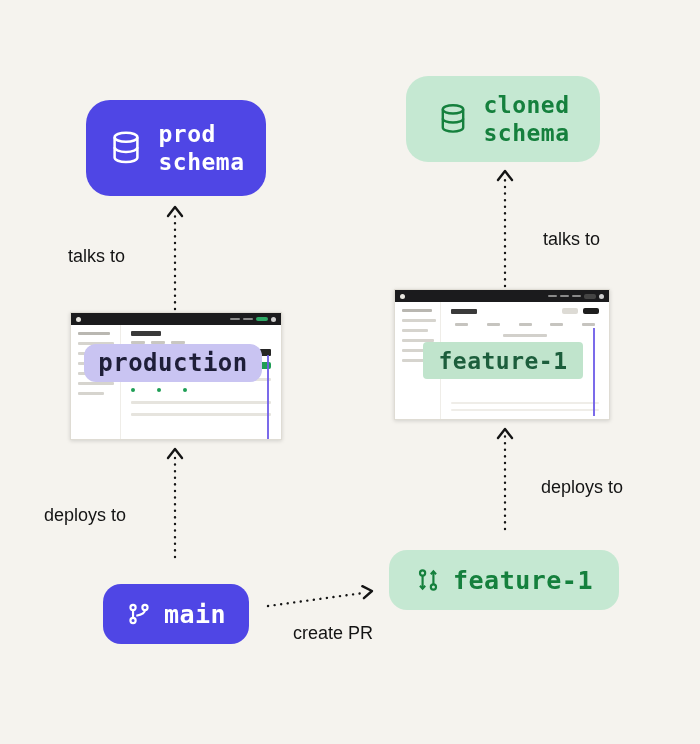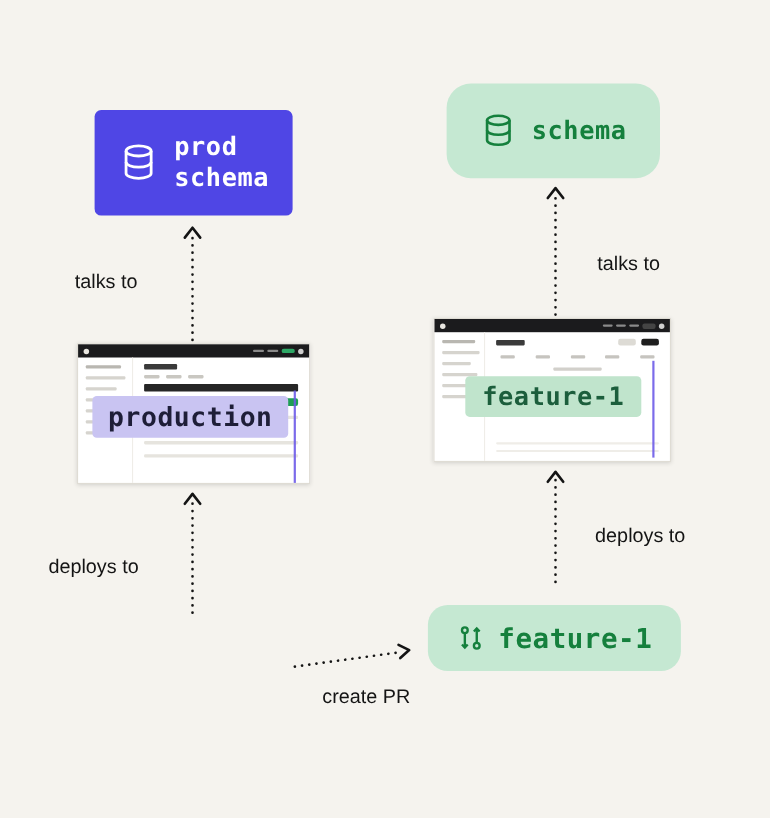--- a/index.html
+++ b/index.html
@@ -10,21 +10,21 @@
     font-family:"Liberation Sans","DejaVu Sans",sans-serif;
     overflow:hidden;
   }
   .abs { position:absolute; }
   .mono { font-family:"DejaVu Sans Mono","Liberation Mono",monospace; }
 
   
   .schema-box {
     display:flex; align-items:center; justify-content:center; gap:13px;
   }
-  .schema-box.indigo { background:var(--indigo,#4F46E5); border-radius:6px; }
+  .schema-box.indigo { background:var(--indigo,#4F46E5); border-radius:24px; }
   .schema-box.green  { background:var(--green-light,#C5E8D2); border-radius:22px; }
   .schema-text { display:flex; flex-direction:column; line-height:1.22;
     font-weight:700; font-size:23px; letter-spacing:.5px; }
   .schema-box.indigo .schema-text { color:#FFFFFF; }
   .schema-box.green  .schema-text { color:var(--green-dark,#15803D); }
   .icon { display:inline-flex; align-items:center; justify-content:center; }
 
   
   .pill {
     display:flex; align-items:center; justify-content:center; gap:12px;
@@ -103,20 +103,21 @@
 
   <div class="abs schema-box green" style="left:406px; top:76px; width:194px; height:86px;">
     <span class="icon">
       <svg width="34" height="34" viewBox="0 0 24 24" fill="none" stroke="#15803D" stroke-width="1.7">
         <ellipse cx="12" cy="5.2" rx="7.2" ry="2.9"></ellipse>
         <path d="M4.8 5.2v6.4c0 1.6 3.22 2.9 7.2 2.9s7.2-1.3 7.2-2.9V5.2"></path>
         <path d="M4.8 11.6v6.4c0 1.6 3.22 2.9 7.2 2.9s7.2-1.3 7.2-2.9v-6.4"></path>
       </svg>
     </span>
     <span class="schema-text mono">
+      <span>cloned</span>
       <span>schema</span>
     </span>
   </div>
 
   <div class="abs edge-label" style="left:68px; top:246px;">talks to</div>
   <div class="abs edge-label" style="left:543px; top:229px;">talks to</div>
 
   <div class="abs shot" style="left:70px; top:312px; width:212px; height:128px;">
     <div class="shot-header">
       <span class="dot" style="width:5px;height:5px;background:#E8E6E0;"></span>
@@ -154,21 +155,21 @@
           <span class="dot" style="width:4px;height:4px;background:#1E9E55;"></span>
           <span class="dot" style="width:4px;height:4px;background:#1E9E55;"></span>
         </div>
         <div class="row-line"></div>
         <div class="row-line"></div>
         <span class="vline" style="right:12px; top:30px; height:84px;"></span>
       </div>
     </div>
   </div>
 
-  <div class="abs overlay-label lavender mono" style="left:84px; top:360px; width:178px; height:38px;">production</div>
+  <div class="abs overlay-label lavender mono" style="left:84px; top:344px; width:178px; height:38px;border-radius:12px;">production</div>
 
   <div class="abs shot" style="left:394px; top:289px; width:216px; height:131px;">
     <div class="shot-header">
       <span class="dot" style="width:5px;height:5px;background:#E8E6E0;"></span>
       <span class="bar" style="margin-left:auto;width:9px;height:2px;background:#8A8A8A;"></span>
       <span class="bar" style="width:9px;height:2px;background:#8A8A8A;"></span>
       <span class="bar" style="width:9px;height:2px;background:#8A8A8A;"></span>
       <span class="bar" style="width:12px;height:5px;background:#444444;border-radius:2px;"></span>
       <span class="dot" style="width:5px;height:5px;background:#CFCFCF;"></span>
     </div>
@@ -202,20 +203,32 @@
         <span class="vline" style="right:14px; top:26px; height:88px;"></span>
       </div>
     </div>
   </div>
 
   <div class="abs overlay-label green mono" style="left:423px; top:342px; width:160px; height:37px;">feature-1</div>
 
   <div class="abs edge-label" style="left:44px; top:505px;">deploys to</div>
   <div class="abs edge-label" style="left:541px; top:477px;">deploys to</div>
 
+  <div class="abs pill indigo mono" style="left:103px; top:584px; width:146px; height:60px;">
+    <span class="icon">
+      <svg width="26" height="26" viewBox="0 0 24 24" fill="none" stroke="#FFFFFF" stroke-width="2">
+        <circle cx="6.5" cy="6" r="2.4"></circle>
+        <circle cx="6.5" cy="18" r="2.4"></circle>
+        <circle cx="17.5" cy="6" r="2.4"></circle>
+        <path d="M6.5 8.4v7.2"></path>
+        <path d="M17.5 8.4c0 3.6-4.5 4.6-8 5.2"></path>
+      </svg>
+    </span>
+    <span>main</span>
+  </div>
 
   <div class="abs pill green mono" style="left:389px; top:550px; width:230px; height:60px;">
     <span class="icon">
       <svg width="26" height="26" viewBox="0 0 24 24" fill="none" stroke="#15803D" stroke-width="2">
         <circle cx="7" cy="5.5" r="2.4"></circle>
         <path d="M7 8v12"></path>
         <path d="M4.6 17.4 7 20l2.4-2.6"></path>
         <circle cx="17" cy="18.5" r="2.4"></circle>
         <path d="M17 16V4"></path>
         <path d="M14.6 6.6 17 4l2.4 2.6"></path>

